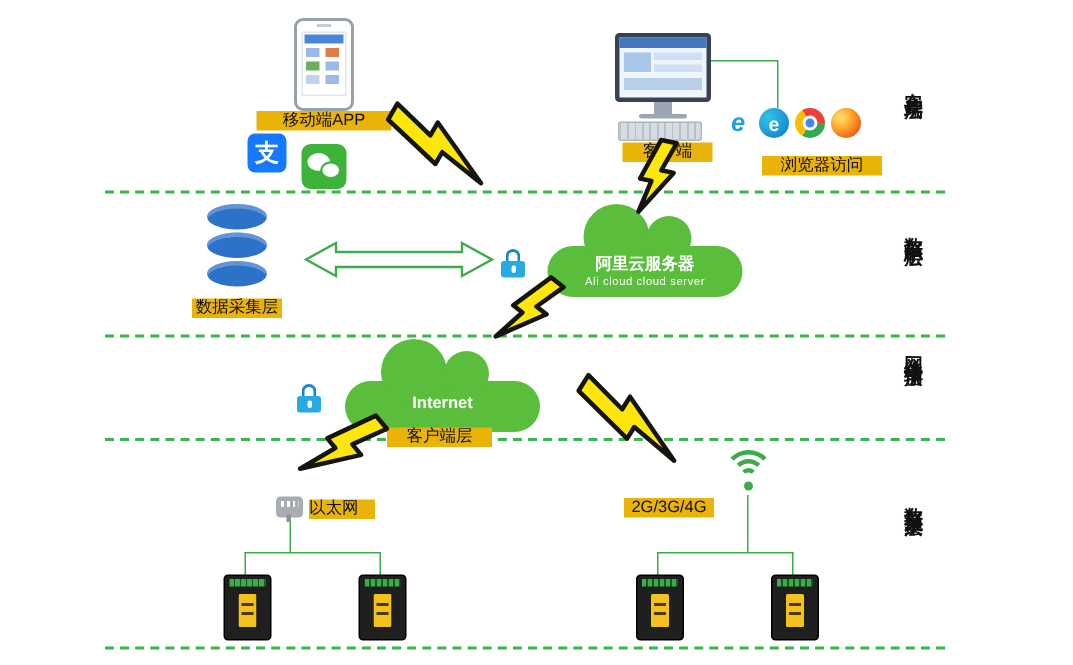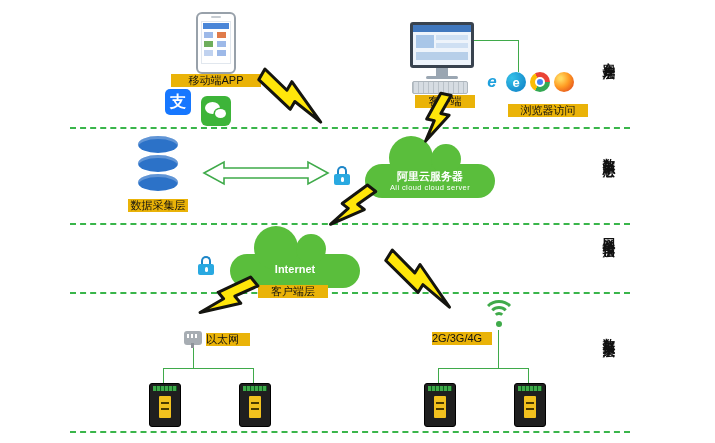--- a/index.html
+++ b/index.html
@@ -228,21 +228,21 @@
 
   <div class="eth"></div>
   <div class="lbl" style="left:206px;top:333px;width:44px;text-align:left">以太网</div>
 
   <div class="wifi">
     <i class="arc a1"></i>
     <i class="arc a2"></i>
     <i class="arc a3"></i>
     <i class="w-dot"></i>
   </div>
-  <div class="lbl" style="left:432px;top:332px;width:60px;text-align:left">2G/3G/4G</div>
+  <div class="lbl" style="left:416px;top:332px;width:60px;text-align:center">2G/3G/4G</div>
 
   <div class="device" style="left:149px;top:383px">
     <i class="terminals"></i>
       <i class="dev-label"></i>
   </div>
   <div class="device" style="left:239px;top:383px">
     <i class="terminals"></i>
       <i class="dev-label"></i>
   </div>
   <div class="device" style="left:424px;top:383px">

